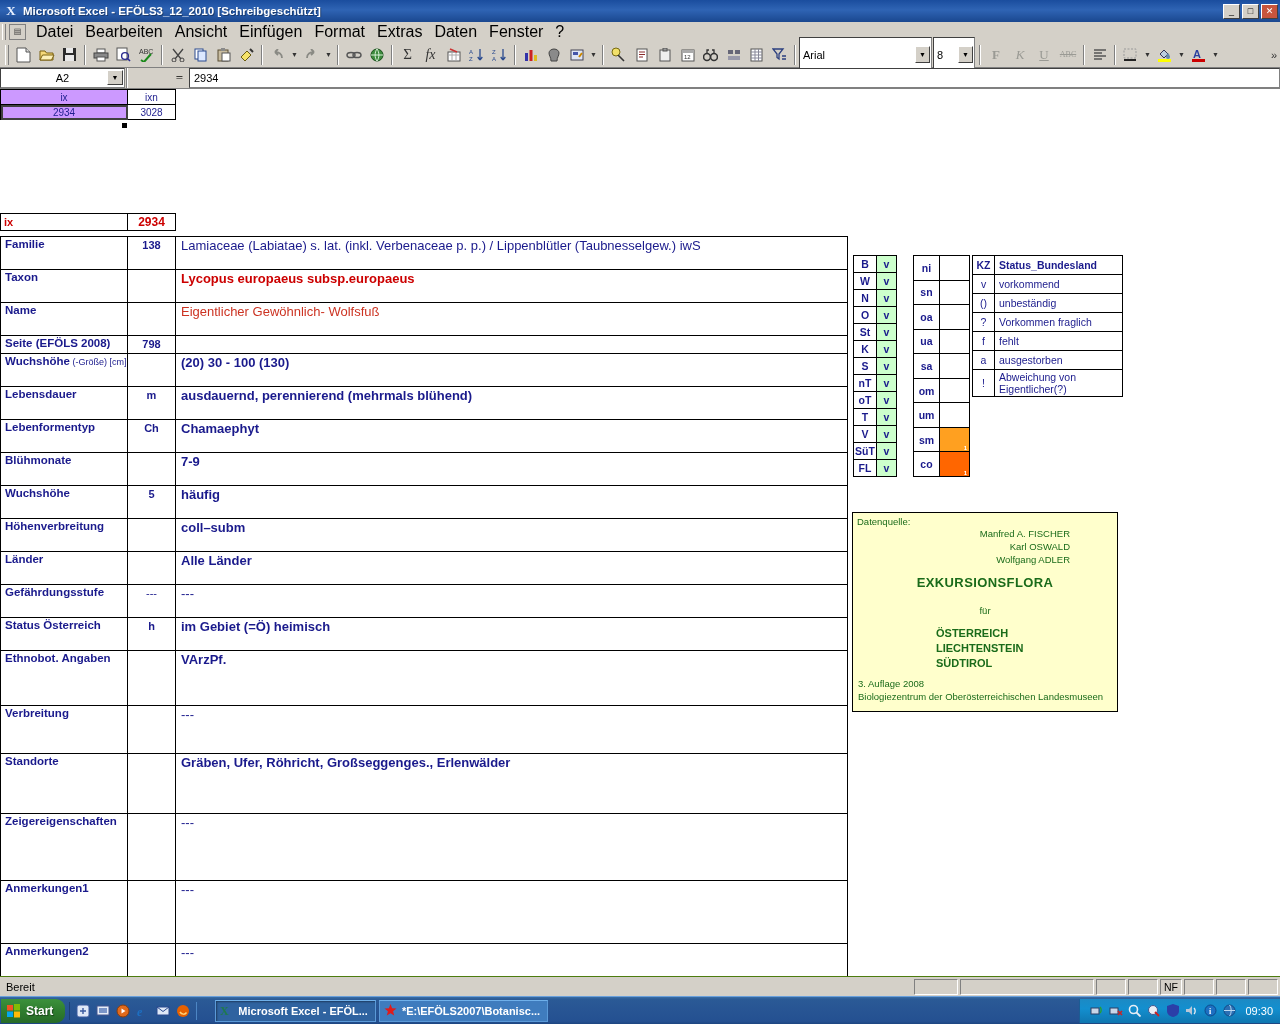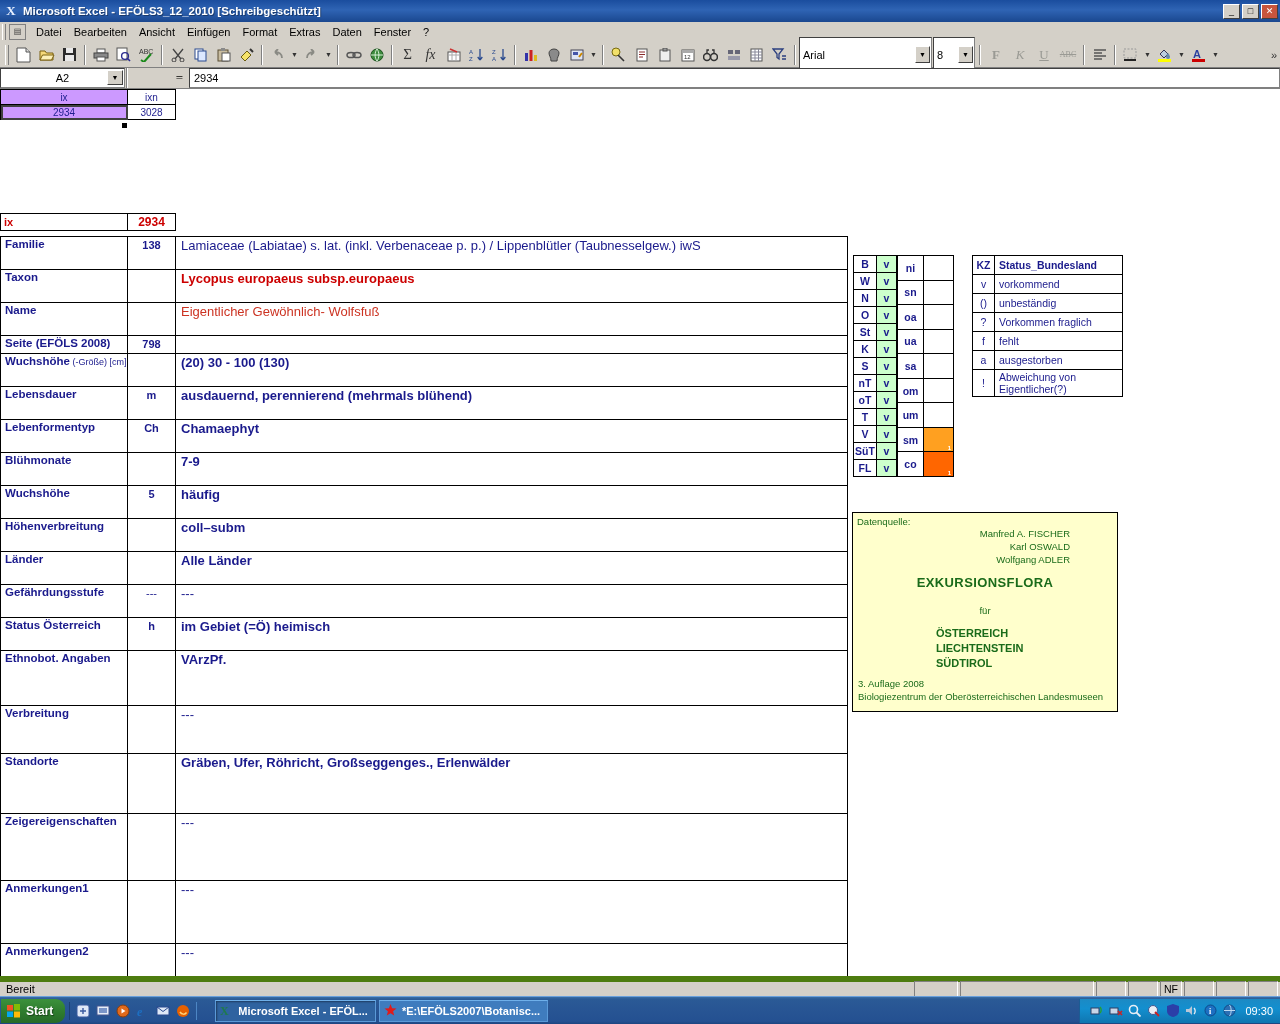--- a/index.html
+++ b/index.html
@@ -58,21 +58,21 @@
   .menu-grip {
     width: 4px; height: 16px; margin: 0 3px 0 2px;
     border-left: 1px solid #fff; border-right: 1px solid #808080;
   }
   .doc-icon {
     width: 17px; height: 16px; margin-right: 4px;
     background: #d4d0c8; border: 1px solid #808080;
     font-size: 8px; color: #333; text-align: center; line-height: 14px;
   }
   .menu-item {
-    font-size: 11px; color: #000;
+    font-size: 16px; color: #000;
     padding: 2px 6px; white-space: nowrap;
   }
 
   
   .toolbar {
     height: 26px; background: #d4d0c8;
     display: flex; align-items: center;
     border-bottom: 1px solid #808080;
     padding-left: 2px;
     flex: 0 0 auto;
@@ -206,21 +206,21 @@
   .maintbl .val.dash  { font-weight: normal; }
   .maintbl .code.dash { font-weight: normal; }
 
   
   .bl-wrap { position:absolute; left:853px; top:166px; display:flex; }
   .blgrid { border-collapse: collapse; }
   .blgrid td { border: 1px solid #000; height: 17px; font-size: 10.5px;
                font-weight: bold; color:#1a1a8c; text-align:center; }
   .blgrid .k { width: 23px; }
   .blgrid .v { width: 20px; background: #ccffcc; }
-  .blgrid2 { border-collapse: collapse; margin-left: 0; }
+  .blgrid2 { border-collapse: collapse; margin-left: 16px; }
   .blgrid2 td { border: 1px solid #000; height: 17px; font-size: 10.5px;
                 font-weight: bold; color:#1a1a8c; text-align:center; }
   .blgrid2 .k { width: 26px; }
   .blgrid2 .v { width: 30px; position: relative; }
   .blgrid2 .v.o1 { background: #FFA020; }
   .blgrid2 .v.o2 { background: #FF6600; }
   .blgrid2 .v .num {
     position:absolute; right:2px; bottom:0px;
     font-size: 6px; color:#ffffff; font-weight: bold;
   }
@@ -248,21 +248,21 @@
   .dq .ttl { position:absolute; left:0; right:0; top: 62px; text-align:center;
              font-size: 13px; font-weight: bold; letter-spacing: .4px; }
   .dq .fuer { position:absolute; left:0; right:0; top: 92px; text-align:center; font-size: 9.5px; }
   .dq .countries { position:absolute; left: 83px; top: 113px; font-size: 11px;
                    font-weight: bold; line-height: 15px; }
   .dq .foot { position:absolute; left: 5px; bottom: 8px; line-height: 13px; font-size: 9.5px; }
 
   
   .statusbar {
     height: 20px; background: #d4d0c8;
-    border-top: 6px solid #4d7c0f;
+    border-top: 1px solid #4d7c0f;
     display: flex; align-items: center;
     font-size: 11px; color: #000;
     flex: 0 0 auto;
   }
   .statusbar .ready { padding-left: 6px; flex: 0 0 auto; }
   .sb-spacer { flex: 1 1 auto; }
   .sb-panel {
     height: 16px; margin-right: 2px;
     border: 1px solid #fff; border-top-color: #808080; border-left-color: #808080;
     display:flex; align-items:center; justify-content:center;

